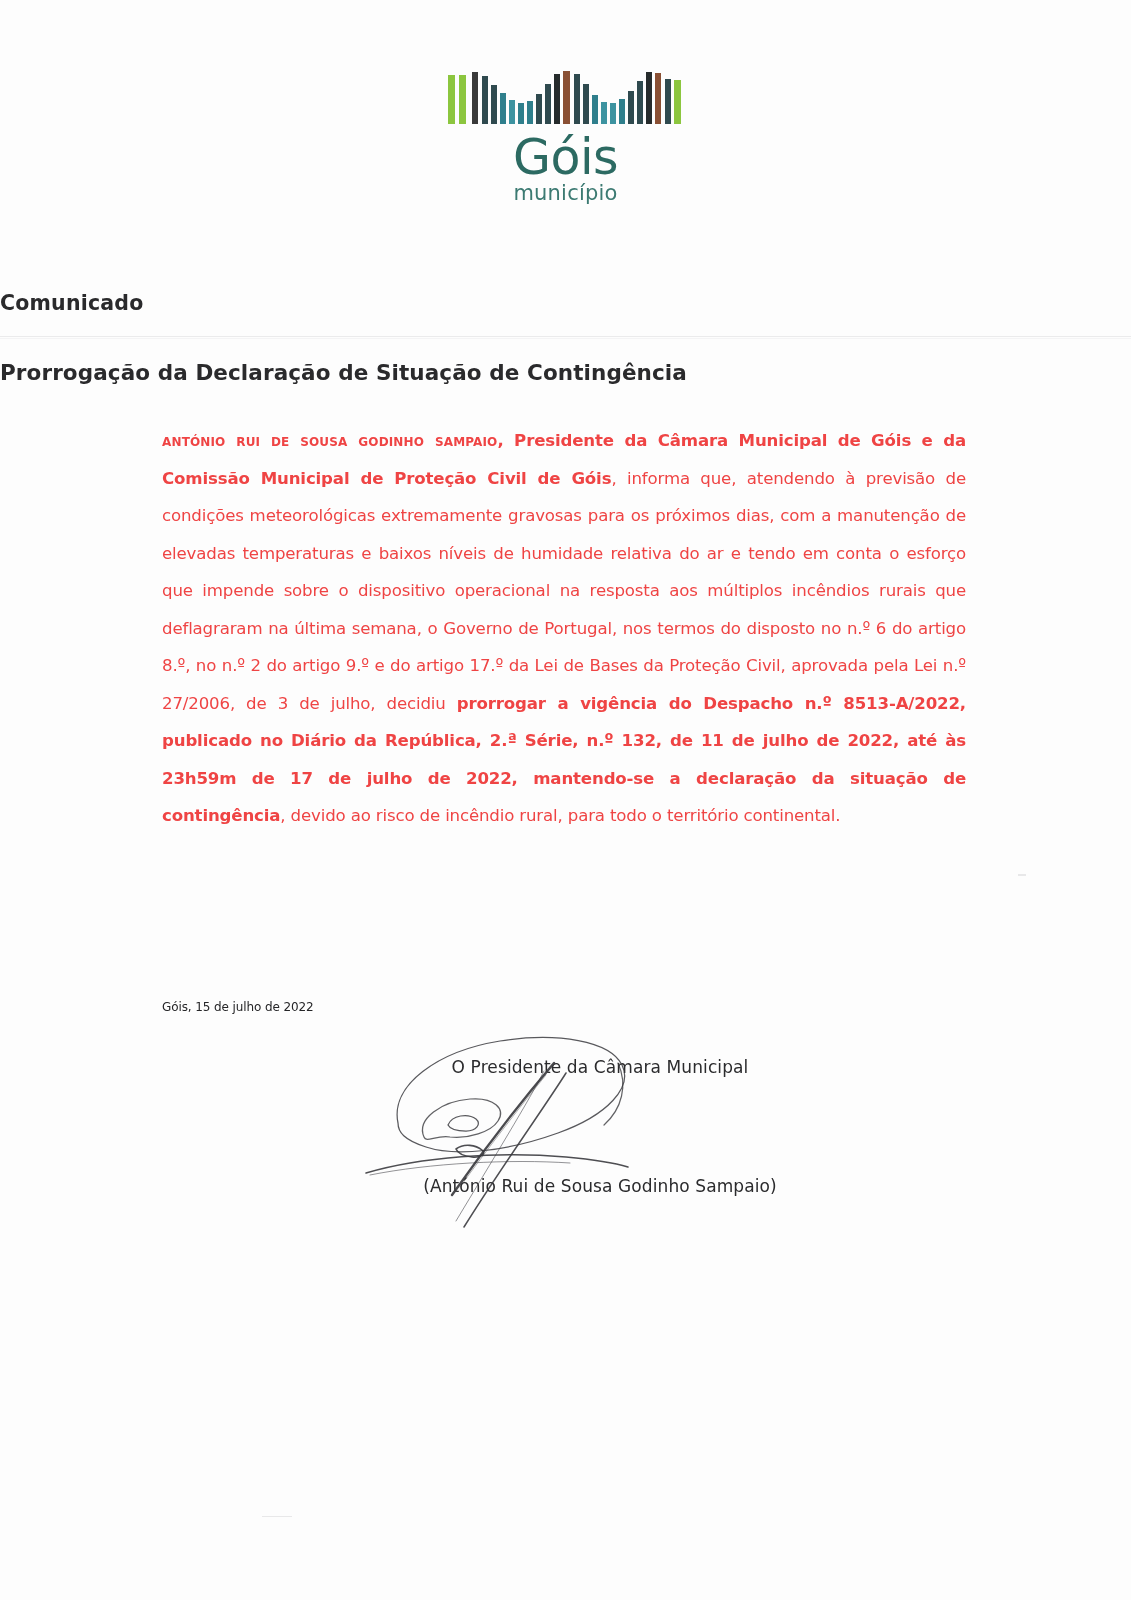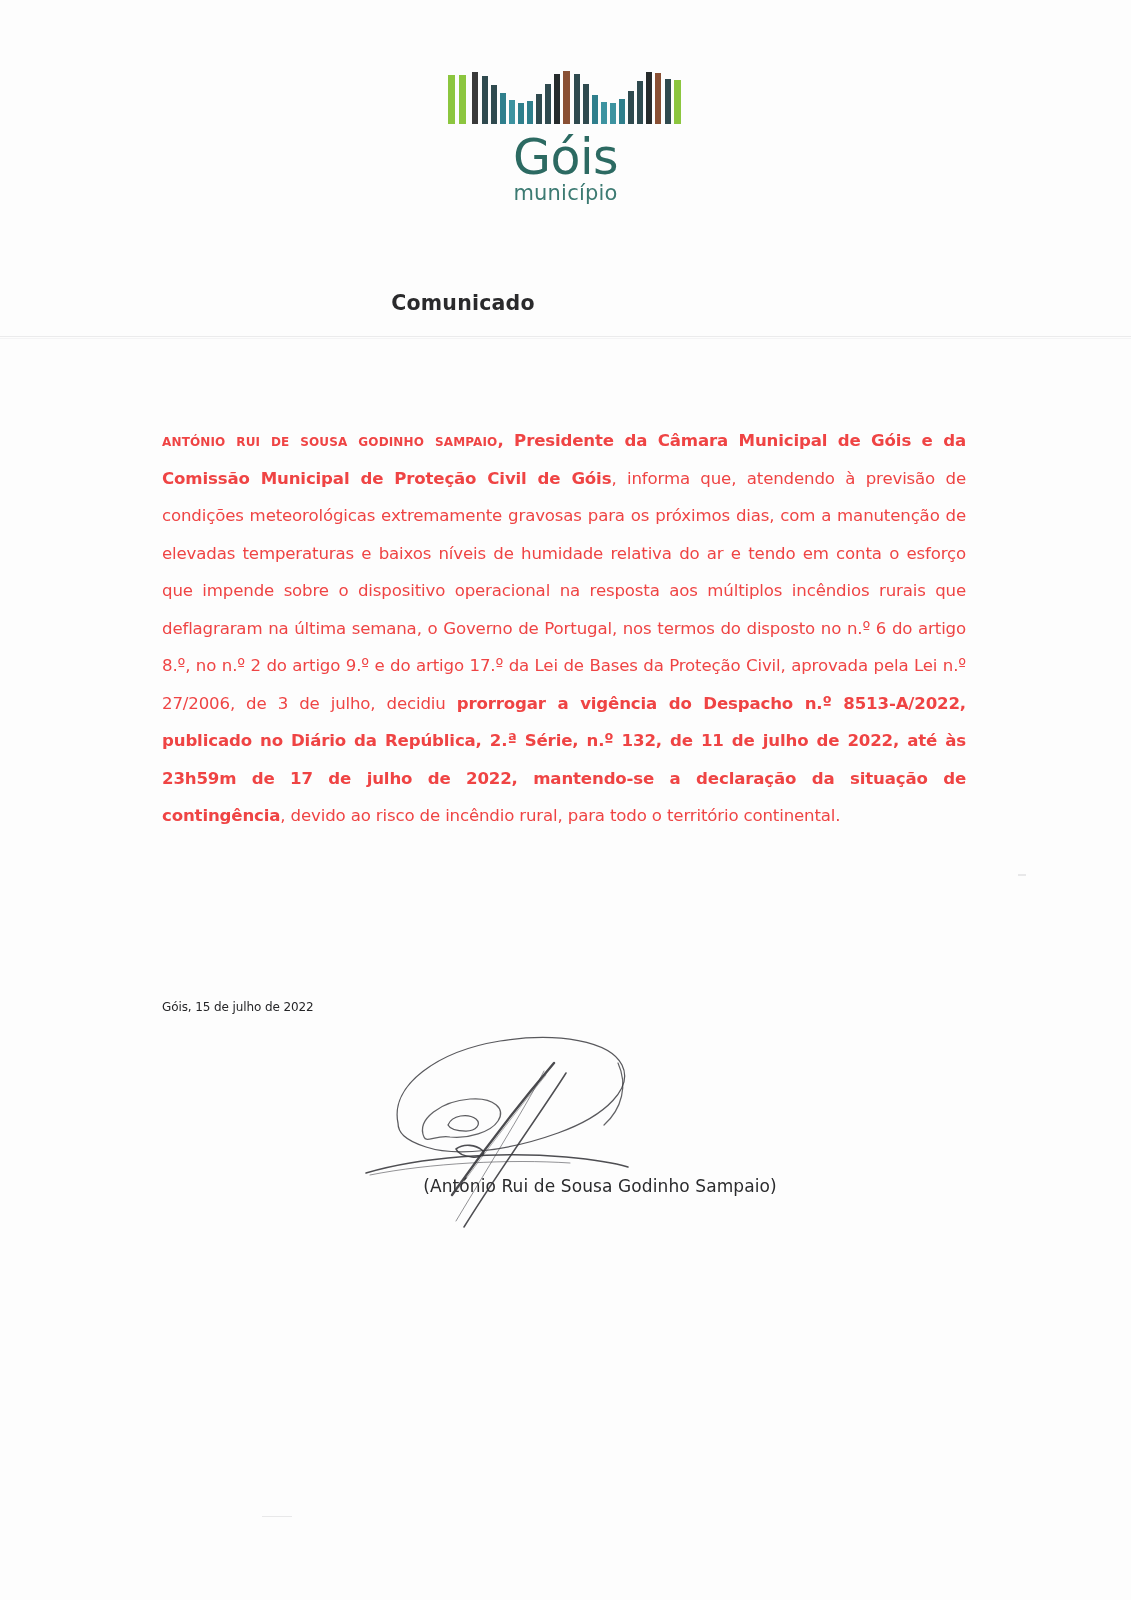--- a/index.html
+++ b/index.html
@@ -74,21 +74,21 @@
     color: #3c7a72;
     letter-spacing: 0.2px;
     margin-top: -2px;
   }
 
   
   .doc-heading {
     position: absolute;
     left: 0;
     width: 926px;
-    text-align: center;
+    text-align: left;
     font-family: "DejaVu Sans", sans-serif;
     font-weight: bold;
     color: #2a2a2c;
   }
   .h-comunicado {
     top: 291px;
     font-size: 20.5px;
     letter-spacing: 0.2px;
   }
   .h-subtitle {
@@ -209,31 +209,33 @@
         <div class="bar" style="left: 198px; width: 6px; height: 52px; background: rgb(38, 43, 44);"></div>
         <div class="bar" style="left: 207px; width: 6px; height: 51px; background: rgb(138, 80, 52);"></div>
         <div class="bar" style="left: 217px; width: 6px; height: 45px; background: rgb(47, 74, 79);"></div>
         <div class="bar" style="left: 226px; width: 7px; height: 44px; background: rgb(140, 198, 63);"></div>
       </div>
     <div class="wordmark">Góis</div>
     <div class="submark">município</div>
   </div>
 
   <div class="doc-heading h-comunicado">Comunicado</div>
+  <div class="doc-heading h-subtitle">Prorrogação da Declaração de Situação de Contingência</div>
 
   <div class="body-wrap">
 
     <p class="para"><span class="smallcaps">António Rui de Sousa Godinho Sampaio</span><span class="b">, Presidente da Câmara Municipal de Góis e da Comissão Municipal de Proteção Civil de Góis</span><span>, informa que, atendendo à previsão de condições meteorológicas extremamente gravosas para os próximos dias, com a manutenção de elevadas temperaturas e baixos níveis de humidade relativa do ar e tendo em conta o esforço que impende sobre o dispositivo operacional na resposta aos múltiplos incêndios rurais que deflagraram na última semana, o Governo de Portugal, nos termos do disposto no n.º 6 do artigo 8.º, no n.º 2 do artigo 9.º e do artigo 17.º da Lei de Bases da Proteção Civil, aprovada pela Lei n.º 27/2006, de 3 de julho, decidiu </span><span class="b">prorrogar a vigência do Despacho n.º 8513-A/2022, publicado no Diário da República, 2.ª Série, n.º 132, de 11 de julho de 2022, até às 23h59m de 17 de julho de 2022, mantendo-se a declaração da situação de contingência</span><span>, devido ao risco de incêndio rural, para todo o território continental.</span></p>
 
 
   </div>
 
   <div class="closing-date">Góis, 15 de julho de 2022</div>
 
   <div class="sig-zone">
+    <div class="sig-line-title">O Presidente da Câmara Municipal</div>
 
     <svg class="sig-svg" width="330" height="215" viewBox="0 0 330 215">
       <g fill="none" stroke="#3b3b3f" stroke-width="1.25" stroke-linecap="round" stroke-linejoin="round">
 
         <path d="M38,96 C30,58 78,24 140,14 C198,5 250,14 262,38 C273,60 248,88 198,106 C148,124 96,130 66,120 C44,113 38,105 38,96 Z" opacity="0.85"></path>
 
         <path d="M64,110 C56,92 82,74 110,72 C134,70 146,82 138,94 C131,105 108,112 90,110 C76,108 66,116 64,110 Z" opacity="0.8"></path>
 
         <path d="M88,98 C92,88 108,86 116,92 C122,97 116,104 106,104 C98,104 90,102 88,98 Z" opacity="0.85"></path>
 

